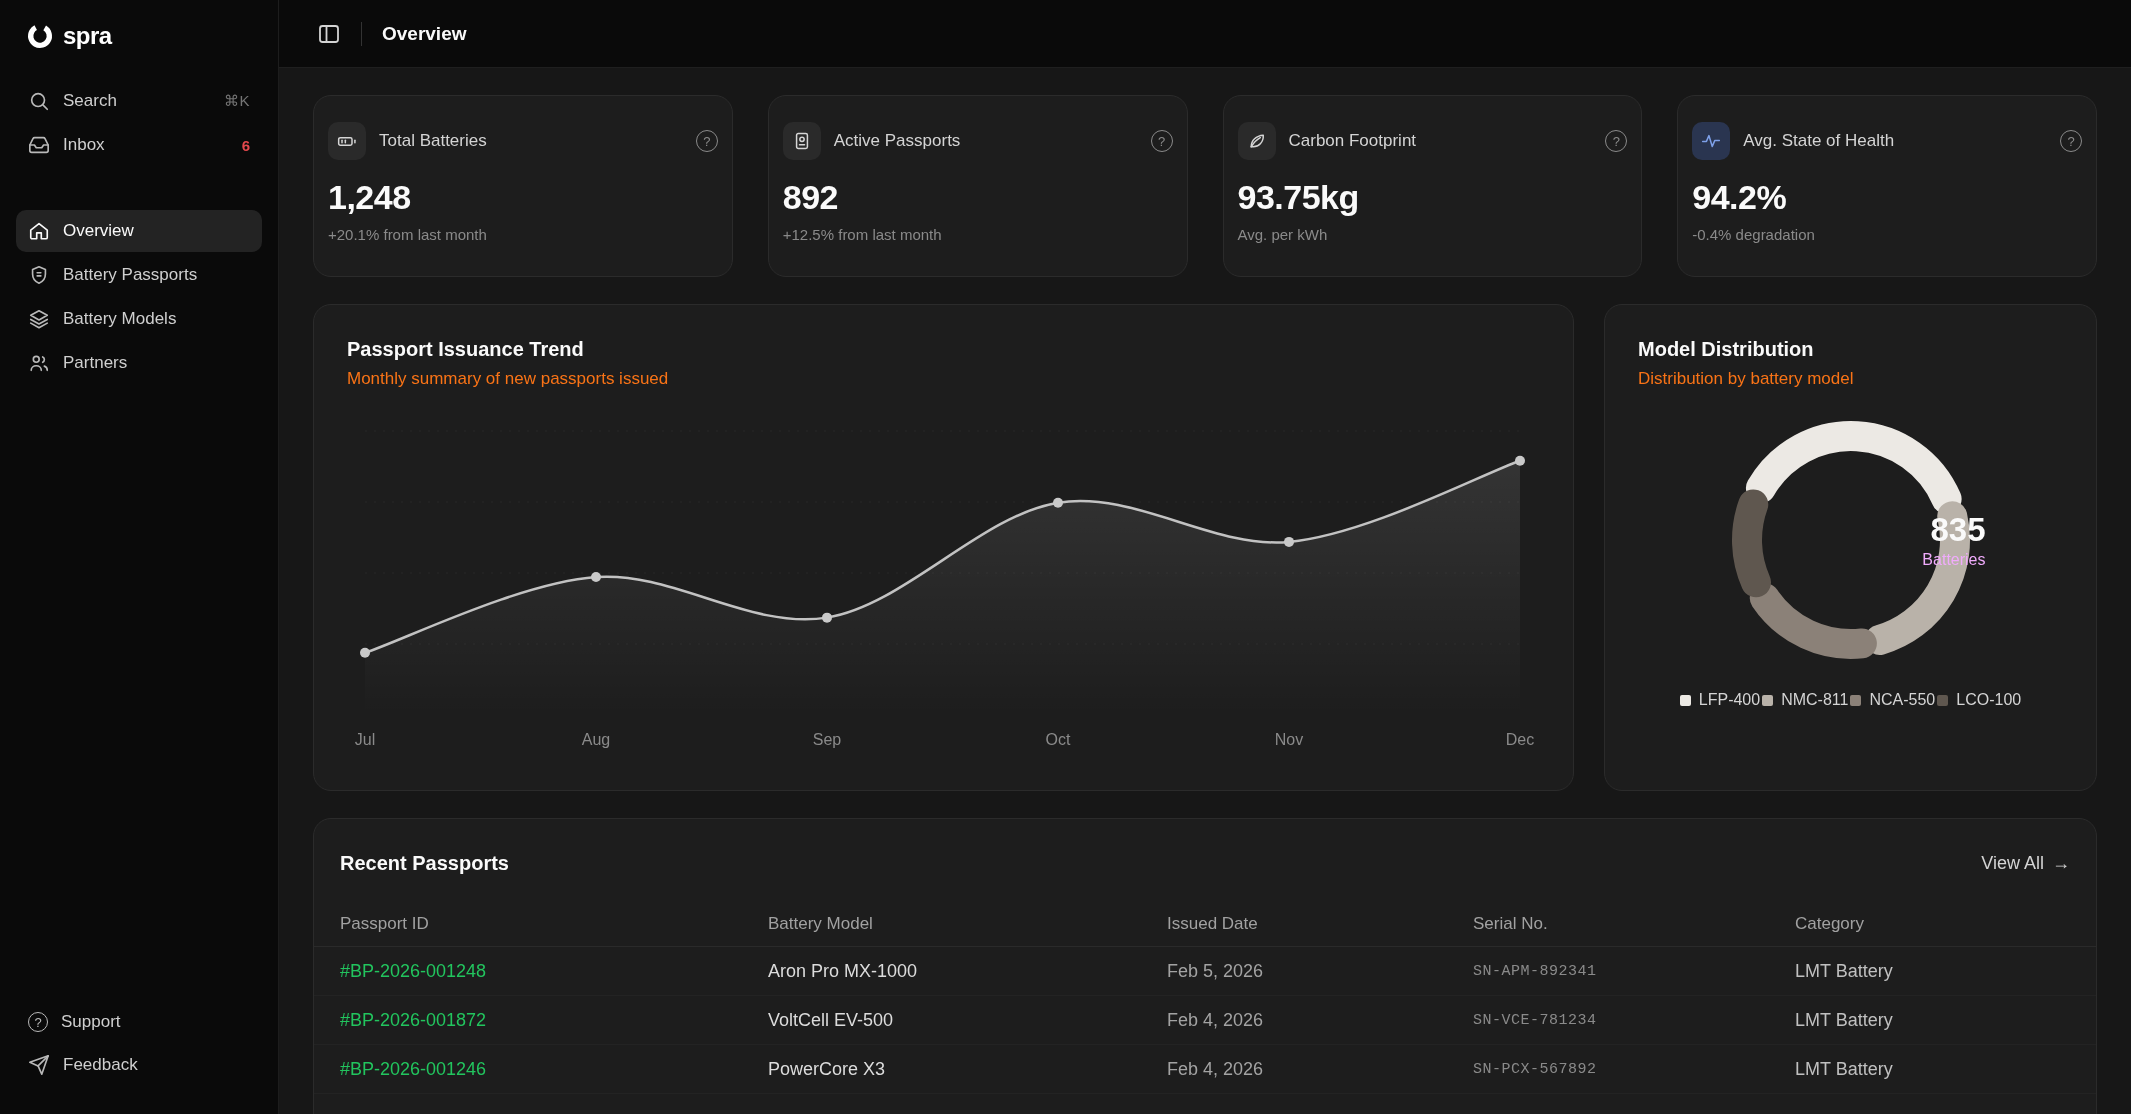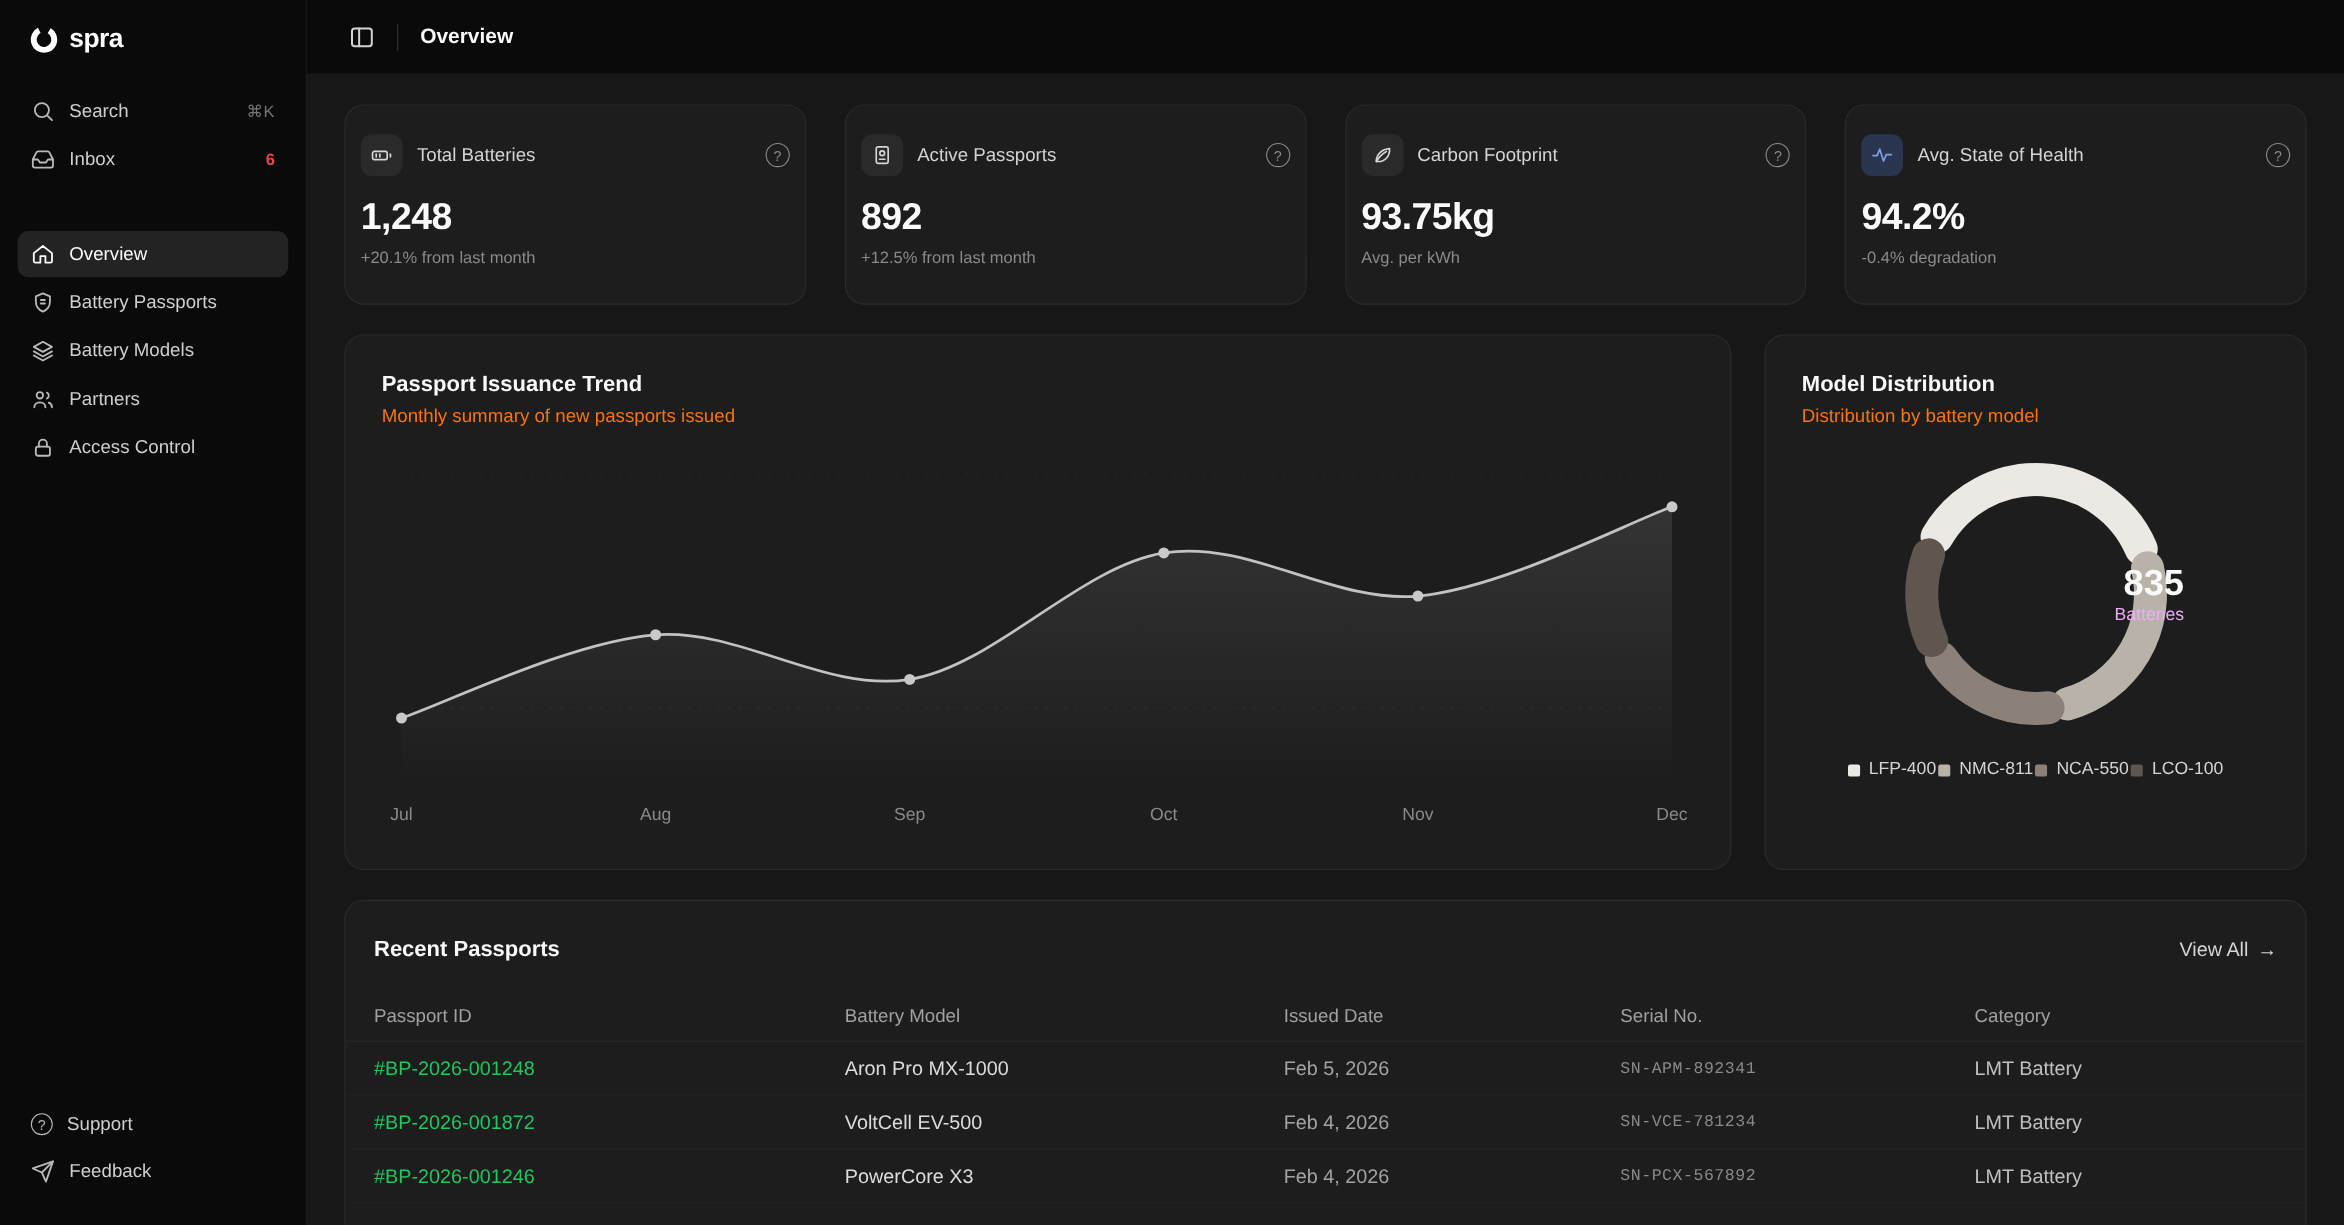--- a/index.html
+++ b/index.html
@@ -128,27 +128,20 @@
         <span>Battery Models</span>
       </div>
       <div class="side-item">
         <svg class="icn" viewBox="0 0 24 24" fill="none" stroke="currentColor" stroke-width="1.8" stroke-linecap="round" stroke-linejoin="round">
           <circle cx="9" cy="8" r="3.2"></circle>
             <path d="M3.5 20c0-3 2.4-5 5.5-5s5.5 2 5.5 5"></path>
             <path d="M16 5.4a3.2 3.2 0 0 1 0 5.8"></path>
             <path d="M17.8 15.4c2 .7 3.2 2.4 3.2 4.6"></path>
         </svg>
         <span>Partners</span>
-      </div>
-      <div class="side-item">
-        <svg class="icn" viewBox="0 0 24 24" fill="none" stroke="currentColor" stroke-width="1.8" stroke-linecap="round" stroke-linejoin="round">
-          <rect x="5" y="11" width="14" height="9" rx="2"></rect>
-            <path d="M8 11V8a4 4 0 0 1 8 0v3"></path>
-        </svg>
-        <span>Access Control</span>
       </div>
     </nav>
 
     <div class="side-footer">
       <div class="side-item">
         <span class="qmark" style="width:20px;height:20px;border-color:#b9b9b9;color:#b9b9b9">?</span>
         <span>Support</span>
       </div>
       <div class="side-item">
         <svg class="icn" viewBox="0 0 24 24" fill="none" stroke="currentColor" stroke-width="1.8" stroke-linecap="round" stroke-linejoin="round">

